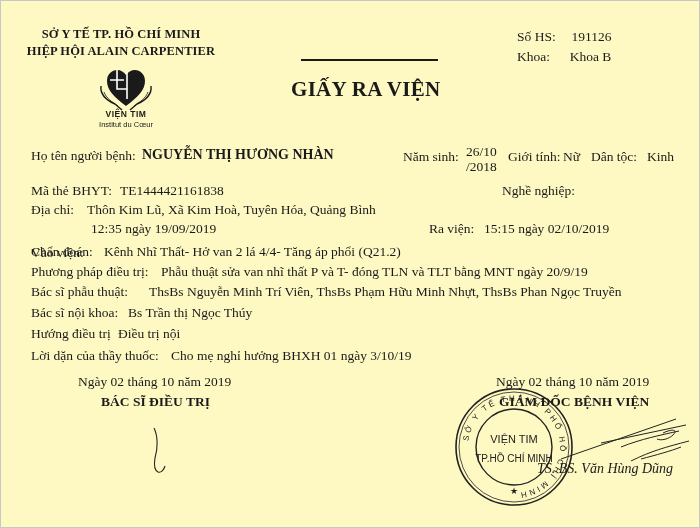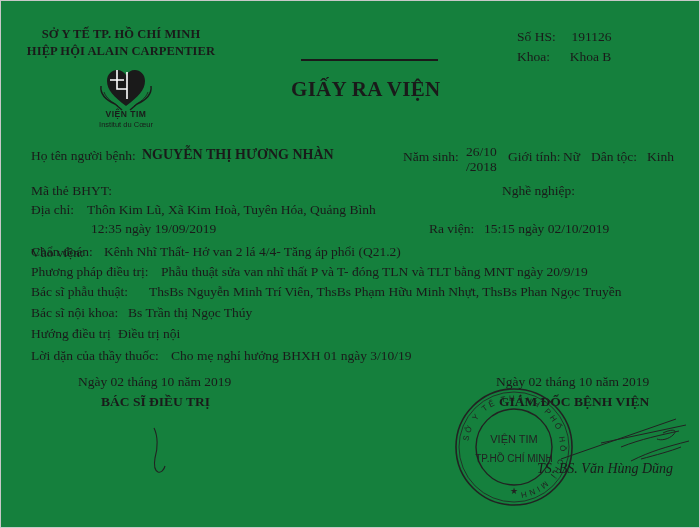--- a/index.html
+++ b/index.html
@@ -5,21 +5,21 @@
     html, body { margin: 0; padding: 0; }
     body {
       width: 700px; height: 528px; overflow: hidden;
       background: #ffffff;
       font-family: "Liberation Serif", "DejaVu Serif", serif;
       color: #1a1a1a;
       position: relative;
     }
     .page {
       position: absolute; left: 0; top: 0; width: 698px; height: 526px;
-      border: 1px solid #c8c8c8; background: #15803d;
+      border: 1px solid #c8c8c8; background: #fef9c3;
     }
     .abs { position: absolute; white-space: nowrap; }
     .hdr-left { left: 0; top: 25px; width: 240px; text-align: center; font-weight: bold; font-size: 12.5px; line-height: 17px; letter-spacing: 0.1px; }
     .logo { left: 95px; top: 63px; width: 60px; height: 68px; }
     .logo-text1 { left: 95px; top: 108px; width: 60px; text-align: center; font-family: "Liberation Sans", sans-serif; font-weight: bold; font-size: 8.5px; letter-spacing: 0.5px; }
     .logo-text2 { left: 88px; top: 119px; width: 74px; text-align: center; font-family: "Liberation Sans", sans-serif; font-size: 7.5px; }
     .hdr-center { left: 258px; top: 27px; width: 230px; text-align: center; font-weight: bold; font-size: 13px; line-height: 18px; }
     .motto-line { left: 300px; top: 58px; width: 137px; height: 1.5px; background: #1a1a1a; }
     .title { left: 290px; top: 76px; font-weight: bold; font-size: 21px; letter-spacing: 0.3px; }
     .hdr-right { left: 516px; top: 26px; font-size: 13.5px; line-height: 20px; }
@@ -79,20 +79,21 @@
   <div class="abs val" style="left:465px;top:143px;line-height:15px;">
     <div>26/10</div>
     <div>/2018</div>
   </div>
   <div class="abs lbl" style="left:507px;top:148px;">Giới tính:</div>
   <div class="abs val" style="left:562px;top:148px;">Nữ</div>
   <div class="abs lbl" style="left:590px;top:148px;">Dân tộc:</div>
   <div class="abs val" style="left:646px;top:148px;">Kinh</div>
 
   <div class="abs lbl" style="left:30px;top:182px;">Mã thẻ BHYT:</div>
+  <div class="abs val" style="left:119px;top:182px;">TE1444421161838</div>
   <div class="abs lbl" style="left:501px;top:182px;">Nghề nghiệp:</div>
   <div class="abs val" style="left:580px;top:182px;"></div>
 
   <div class="abs lbl" style="left:30px;top:201px;">Địa chỉ:</div>
   <div class="abs val" style="left:86px;top:201px;">Thôn Kim Lũ, Xã Kim Hoà, Tuyên Hóa, Quảng Bình</div>
 
   <div class="abs lbl" style="left:30px;top:220px;margin-top:24px;">Vào viện:</div>
   <div class="abs val" style="left:90px;top:220px;">12:35 ngày 19/09/2019</div>
   <div class="abs lbl" style="left:428px;top:220px;">Ra viện:</div>
   <div class="abs val" style="left:483px;top:220px;">15:15 ngày 02/10/2019</div>

